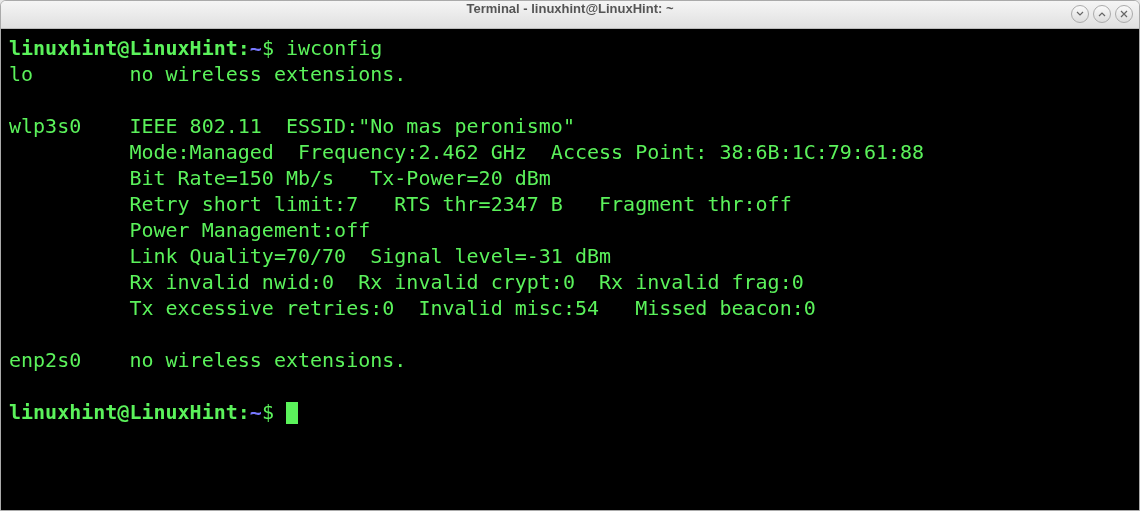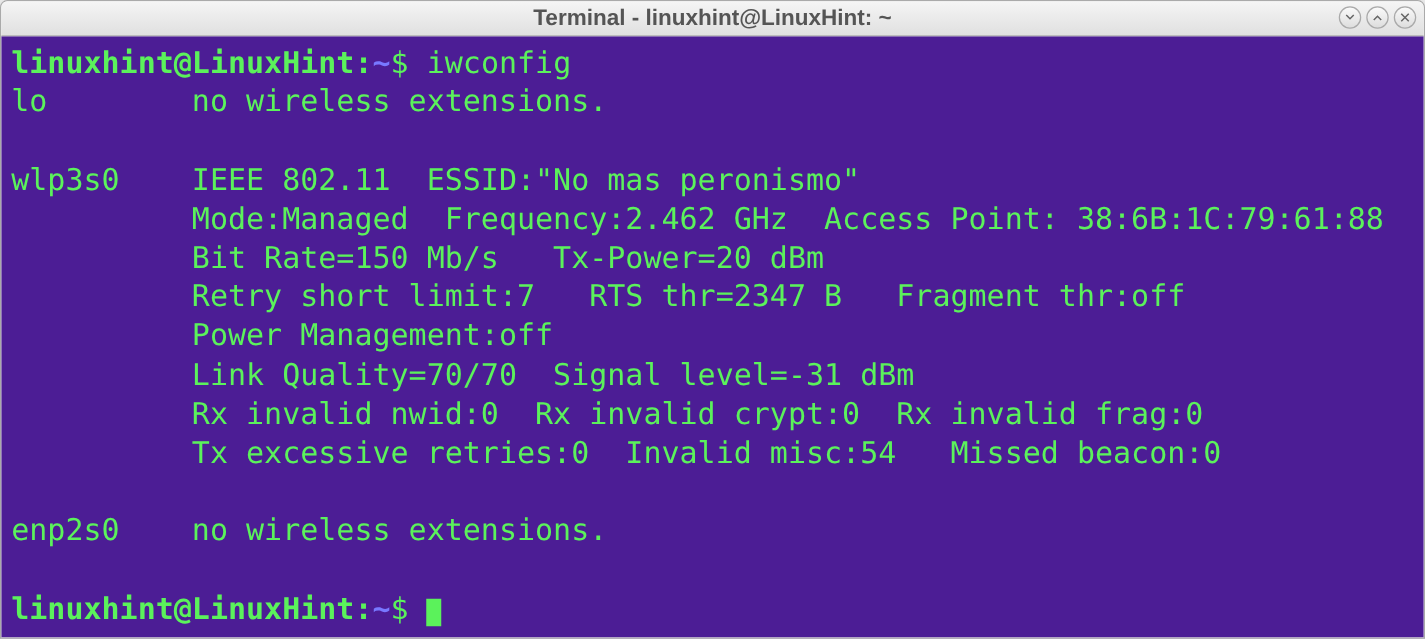--- a/index.html
+++ b/index.html
@@ -21,24 +21,23 @@
       border: 1px solid #aaa;
       border-radius: 6px 6px 0 0;
       overflow: hidden;
       box-shadow: 0 2px 8px rgba(0,0,0,0.2);
     }
     .titlebar {
       height: 28px;
       background: linear-gradient(to bottom, #f5f5f5, #e0e0e0);
       border-bottom: 1px solid #bbb;
       display: flex;
-      align-items: center;
       justify-content: center;
       position: relative;
-      font-size: 18px;
+      font-size: 13px;
       color: #444;
     }
     .titlebar-title {
       font-weight: bold;
       color: #555;
     }
     .window-controls {
       position: absolute;
       right: 6px;
       top: 4px;
@@ -52,25 +51,25 @@
       background: linear-gradient(to bottom, #fafafa, #ddd);
       border: 1px solid #aaa;
       display: flex;
       align-items: center;
       justify-content: center;
       font-size: 10px;
       color: #666;
       cursor: pointer;
     }
     .terminal {
-      background: #4c1d95;
+      background: #000000;
       height: calc(100% - 28px);
       padding: 6px 8px;
       font-family: "DejaVu Sans Mono", "Liberation Mono", Consolas, monospace;
-      font-size: 24px;
+      font-size: 20px;
       line-height: 1.3;
       color: #5bf25b;
       overflow: hidden;
       white-space: pre;
     }
     .prompt-user {
       color: #5bf25b;
       font-weight: bold;
     }
     .prompt-path {

